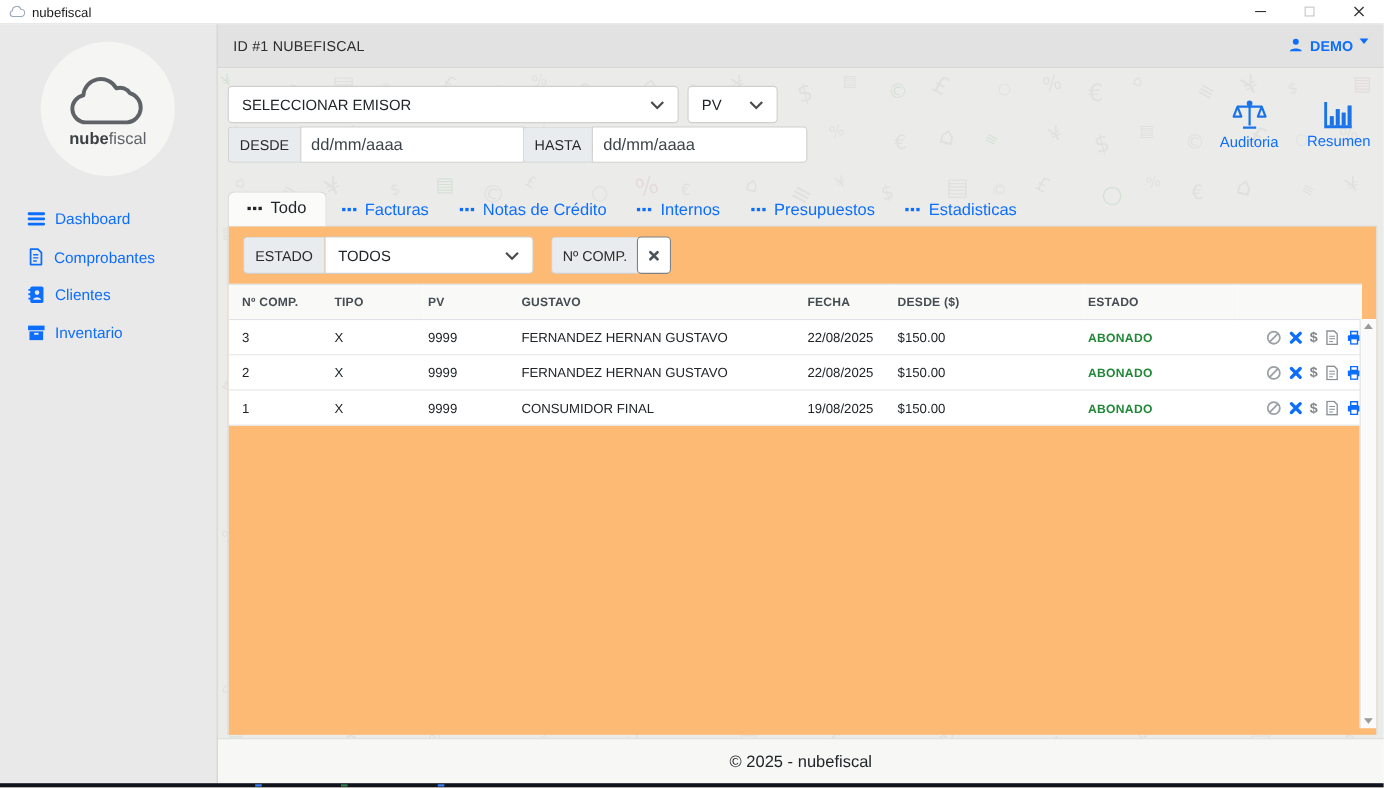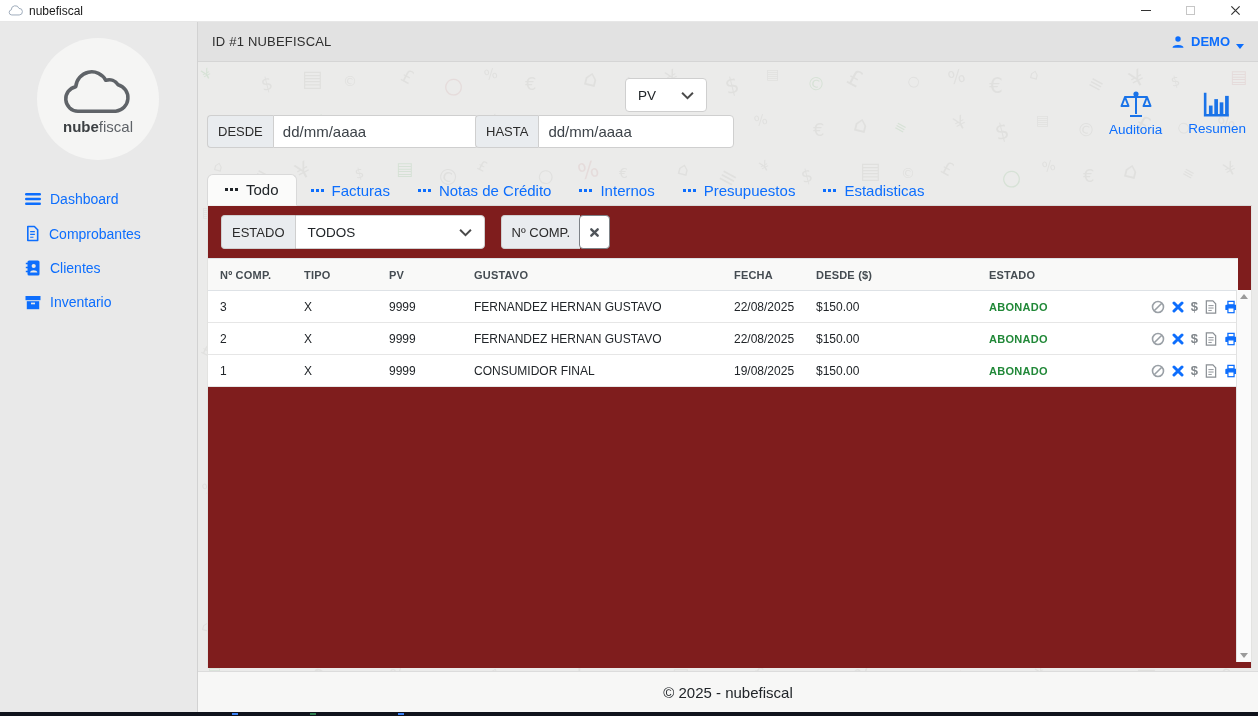--- a/index.html
+++ b/index.html
@@ -30,21 +30,21 @@
   .nav { position:absolute; top:160px; left:0; right:0; }
   .nav-item { display:flex; align-items:center; gap:9px; padding:9px 0 9px 25px;
               color:#0d6efd; font-size:14px; cursor:pointer; }
   .nav-item svg { flex:0 0 auto; }
 
   
   .main { flex:1 1 auto; display:flex; flex-direction:column; min-width:0; }
   .main-header { height:40px; background:#e2e2e2; border-bottom:1px solid #d5d5d5;
                  display:flex; align-items:center; padding:0 14px; flex:0 0 40px; }
   .main-header .htitle { font-size:13px; font-weight:500; color:#2e2e2e; letter-spacing:.2px; }
-  .usermenu { margin-left:auto; display:flex; align-items:flex-end; gap:6px; color:#0d6efd;
+  .usermenu { margin-left:auto; display:flex; align-items:flex-start; gap:6px; color:#0d6efd;
               font-weight:700; font-size:13px; cursor:pointer; }
   .caret { width:0; height:0; border-left:4px solid transparent; border-right:4px solid transparent;
            border-top:5px solid #0d6efd; margin-top:1px; }
 
   .content { position:relative; flex:1 1 auto; overflow:hidden; background:#ebebea; }
   .pattern { position:absolute; inset:0; overflow:hidden; z-index:0; pointer-events:none; }
   .pattern span { position:absolute; opacity:.5; font-family:"DejaVu Sans", sans-serif; }
   .content > .ctl { position:absolute; z-index:1; }
 
   
@@ -70,21 +70,21 @@
   .tabs { left:9px; right:6px; top:110px; height:34px; display:flex; align-items:flex-end;
           border-bottom:1px solid #d9d9d9; }
   .tab { display:flex; align-items:center; gap:8px; font-size:15px; padding:6px 14px 7px;
          color:#0d6efd; cursor:pointer; margin-bottom:-1px; white-space:nowrap; }
   .tab.active { background:#fbfbfa; border:1px solid #d9d9d9; border-bottom:1px solid #f1f1f0;
                 border-radius:6px 6px 0 0; color:#212529; padding:6px 17px 7px; }
   .dots { display:inline-flex; gap:2px; }
   .dots i { width:3px; height:3px; background:currentColor; display:block; }
 
   
-  .panel { left:9px; top:144px; width:1045px; height:462px; background:#7f1d1d;
+  .panel { left:9px; top:144px; width:1045px; height:462px; background:#fdba74;
            border-left:1px solid #e3e3e1; border-right:1px solid #e3e3e1; }
   .panel-filterbar { display:flex; gap:16px; padding:9px 0 9px 13px; }
   .panel-filterbar .igroup { height:34px; }
   .sel-estado { width:190px; border-radius:0 4px 4px 0; }
   .search-box { background:#fff; border:1px solid #cfcfcf; display:flex; align-items:center; width:134px; }
   .search-box input { border:0; outline:0; width:100%; padding:0 10px; font-size:13.5px;
                       font-family:"Liberation Sans", sans-serif; color:#333; background:transparent; }
   .search-box input::placeholder { color:#9aa0a6; }
   .clear-btn { width:31px; height:34px; background:#fff; border:1px solid #7d8287; border-radius:4px;
                margin-left:-1px; display:flex; align-items:center; justify-content:center; cursor:pointer; }
@@ -520,20 +520,26 @@
             <span style="left: 656px; top: 602px; color: rgb(214, 214, 212); font-size: 22px; transform: rotate(-14deg);">%</span>
             <span style="left: 756px; top: 602px; color: rgb(224, 205, 205); font-size: 18px; transform: rotate(14deg);">⌂</span>
             <span style="left: 797px; top: 609px; color: rgb(214, 214, 212); font-size: 22px; transform: rotate(28deg);">≡</span>
             <span style="left: 838px; top: 602px; color: rgb(214, 214, 212); font-size: 14px; transform: rotate(-28deg);">¥</span>
             <span style="left: 879px; top: 609px; color: rgb(214, 214, 212); font-size: 18px; transform: rotate(-14deg);">$</span>
             <span style="left: 938px; top: 602px; color: rgb(214, 214, 212); font-size: 22px; transform: rotate(0deg);">▤</span>
             <span style="left: 979px; top: 609px; color: rgb(214, 214, 212); font-size: 14px; transform: rotate(14deg);">©</span>
             <span style="left: 1020px; top: 602px; color: rgb(214, 214, 212); font-size: 18px; transform: rotate(28deg);">£</span>
           </div>
 
+        <div class="ctl select" style="left:9px; top:16px; width:410px;">
+          <span>SELECCIONAR EMISOR</span>
+          <svg width="13" height="9" viewBox="0 0 12 8" fill="none" stroke="#4a4a4a" stroke-width="1.8">
+              <path d="M1 1.5 6 6.5 11 1.5"></path>
+            </svg>
+        </div>
         <div class="ctl select" style="left:427px; top:16px; width:82px;">
           <span>PV</span>
           <svg width="13" height="9" viewBox="0 0 12 8" fill="none" stroke="#4a4a4a" stroke-width="1.8">
               <path d="M1 1.5 6 6.5 11 1.5"></path>
             </svg>
         </div>
 
         <div class="ctl igroup" style="left:9px; top:53px;">
           <span class="igroup-label">DESDE</span>
           <span class="date-box" style="width:206px;">

